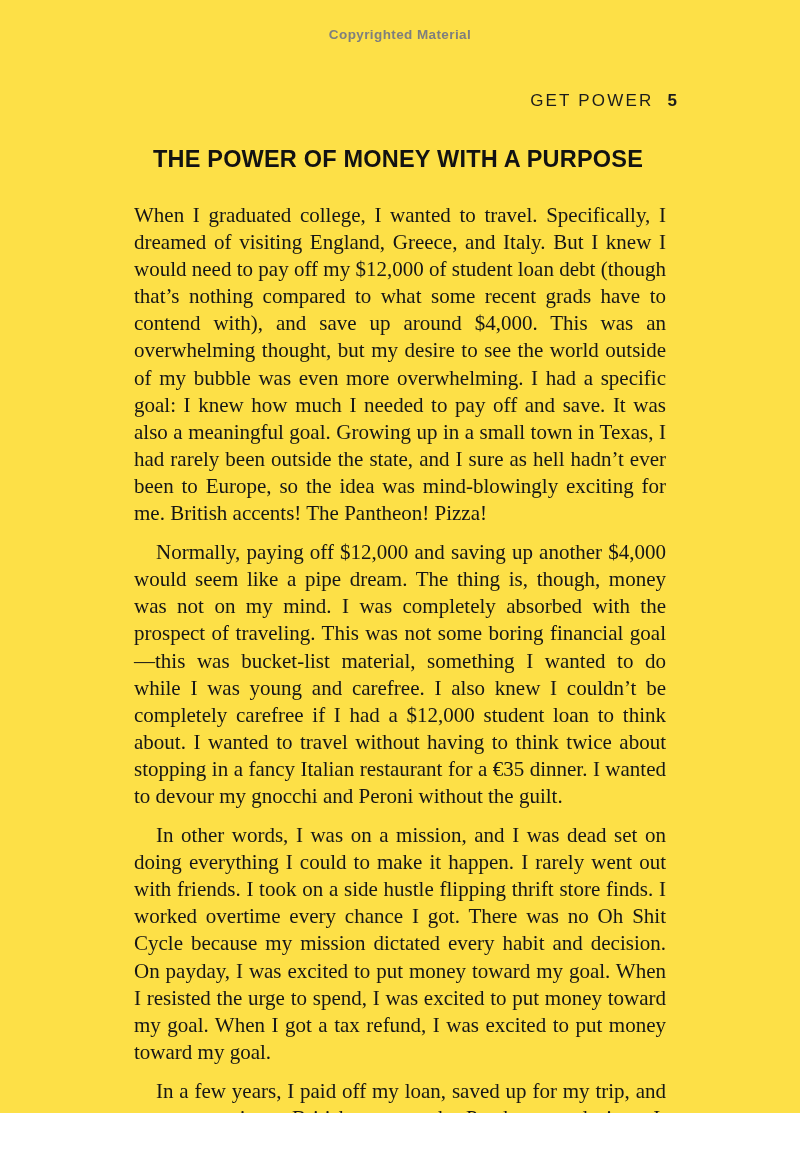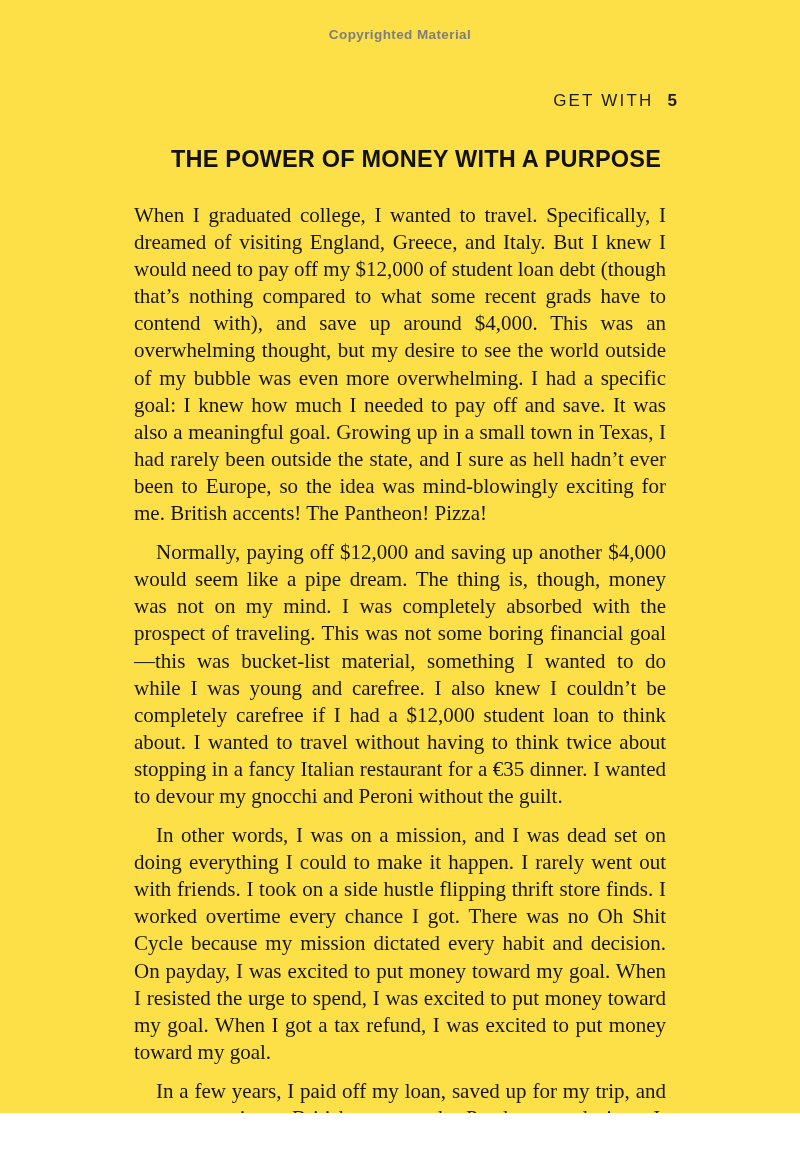--- a/index.html
+++ b/index.html
@@ -40,21 +40,21 @@
     white-space: nowrap;
   }
   .running-header .pagenum {
     font-weight: 700;
     letter-spacing: 0;
     margin-left: 14px;
   }
   .section-title {
     position: absolute;
     top: 146px;
-    left: 138px;
+    left: 120px;
     width: 556px;
     margin: 0;
     text-align: center;
     font-family: "Liberation Sans", sans-serif;
     font-weight: 700;
     font-size: 23.5px;
     letter-spacing: 0.2px;
     color: #121212;
   }
   .body-text {
@@ -74,21 +74,21 @@
   .para.no-indent { text-indent: 0; }
 </style>
 </head>
 <body>
 
 <div class="page">
 
   <div class="copyright top">Copyrighted Material</div>
 
   <div class="running-header">
-    <span class="chapter">GET WITH</span><span class="pagenum">5</span>
+    <span class="chapter">GET POWER</span><span class="pagenum">5</span>
   </div>
 
   <h1 class="section-title">THE POWER OF MONEY WITH A PURPOSE</h1>
 
   <div class="body-text">
     <p class="para no-indent">When I graduated college, I wanted to travel. Specifically, I dreamed of visiting England, Greece, and Italy. But I knew I would need to pay off my $12,000 of student loan debt (though that’s nothing compared to what some recent grads have to contend with), and save up around $4,000. This was an overwhelming thought, but my desire to see the world outside of my bubble was even more overwhelming. I had a specific goal: I knew how much I needed to pay off and save. It was also a meaningful goal. Growing up in a small town in Texas, I had rarely been outside the state, and I sure as hell hadn’t ever been to Europe, so the idea was mind-blowingly exciting for me. British accents! The Pantheon! Pizza!</p>
     <p class="para">Normally, paying off $12,000 and saving up another $4,000 would seem like a pipe dream. The thing is, though, money was not on my mind. I was completely absorbed with the prospect of traveling. This was not some boring financial goal—this was bucket-list material, something I wanted to do while I was young and carefree. I also knew I couldn’t be completely carefree if I had a $12,000 student loan to think about. I wanted to travel without having to think twice about stopping in a fancy Italian restaurant for a €35 dinner. I wanted to devour my gnocchi and Peroni without the guilt.</p>
     <p class="para">In other words, I was on a mission, and I was dead set on doing everything I could to make it happen. I rarely went out with friends. I took on a side hustle flipping thrift store finds. I worked overtime every chance I got. There was no Oh Shit Cycle because my mission dictated every habit and decision. On payday, I was excited to put money toward my goal. When I resisted the urge to spend, I was excited to put money toward my goal. When I got a tax refund, I was excited to put money toward my goal.</p>
     <p class="para">In a few years, I paid off my loan, saved up for my trip, and got to experience British accents, the Pantheon, and pizza. It was incredible… but after that I had no direction. My goal was complete, and I didn’t bother creating a new one, so I went back to saving and spending</p>
   </div>

